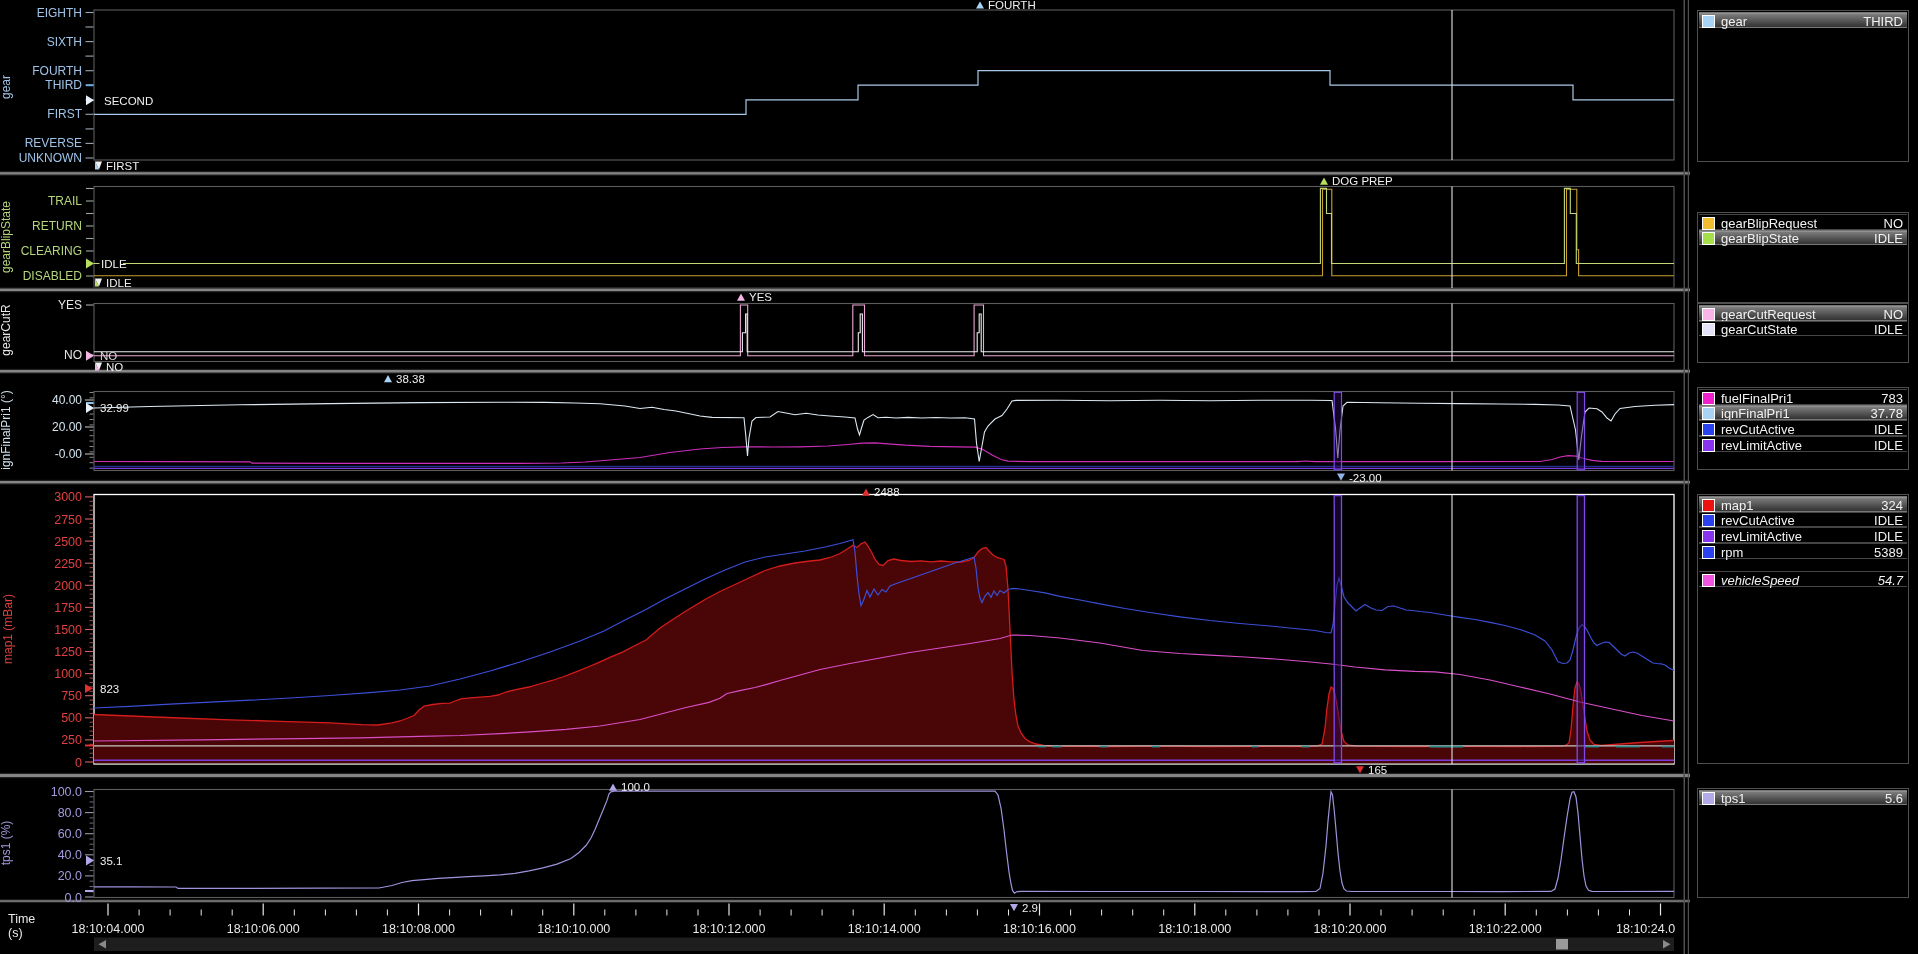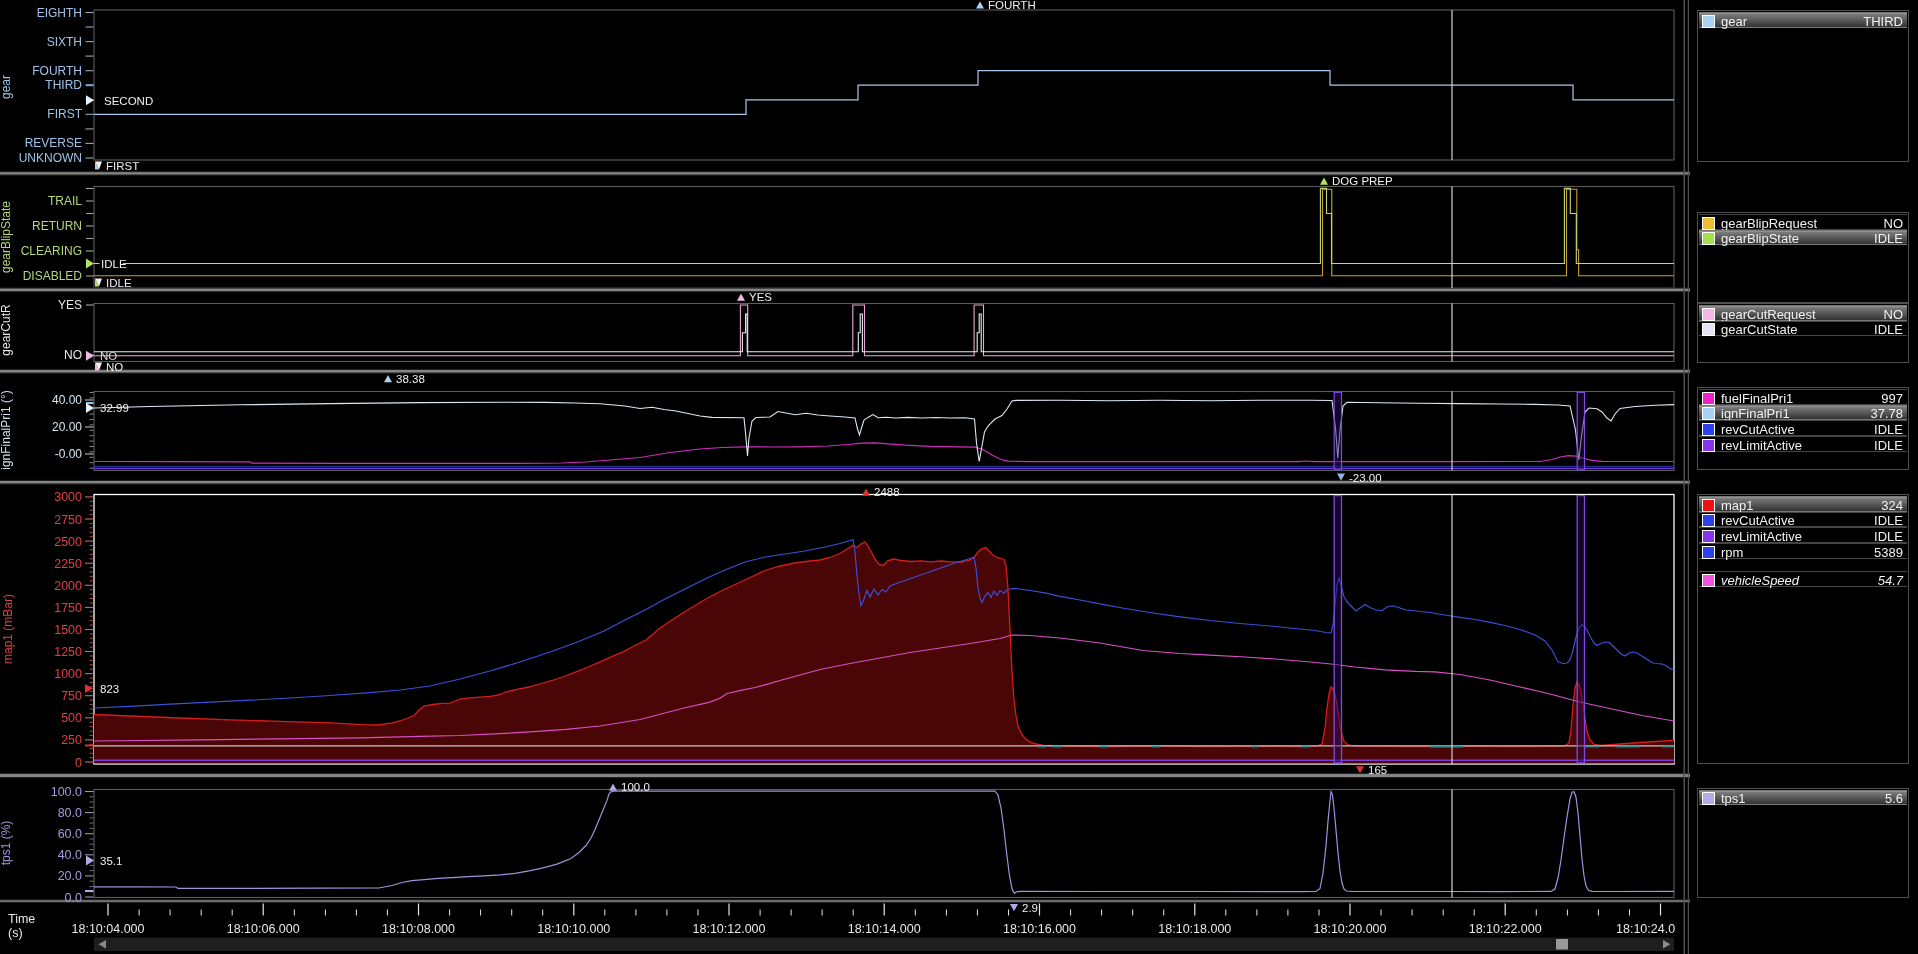--- a/index.html
+++ b/index.html
@@ -371,21 +371,21 @@
     <div class="lrow" style="top:16.7px;text-align:right;">
       <span class="sw" style="background:#e4e2f6;"></span>
       <span class="nm">gearCutState</span>
       <span class="vl">IDLE</span>
     </div>
   </div>
 <div class="lbox" style="top:387px;height:81px;">
     <div class="lrow" style="top:1.0px;">
       <span class="sw" style="background:#ee22cc;"></span>
       <span class="nm">fuelFinalPri1</span>
-      <span class="vl">997</span>
+      <span class="vl">783</span>
     </div>
     <div class="lrow hi" style="top:16.7px;">
       <span class="sw" style="background:#a9d3f5;"></span>
       <span class="nm">ignFinalPri1</span>
       <span class="vl">37.78</span>
     </div>
     <div class="lrow" style="top:32.4px;">
       <span class="sw" style="background:#2a42ee;"></span>
       <span class="nm">revCutActive</span>
       <span class="vl">IDLE</span>

